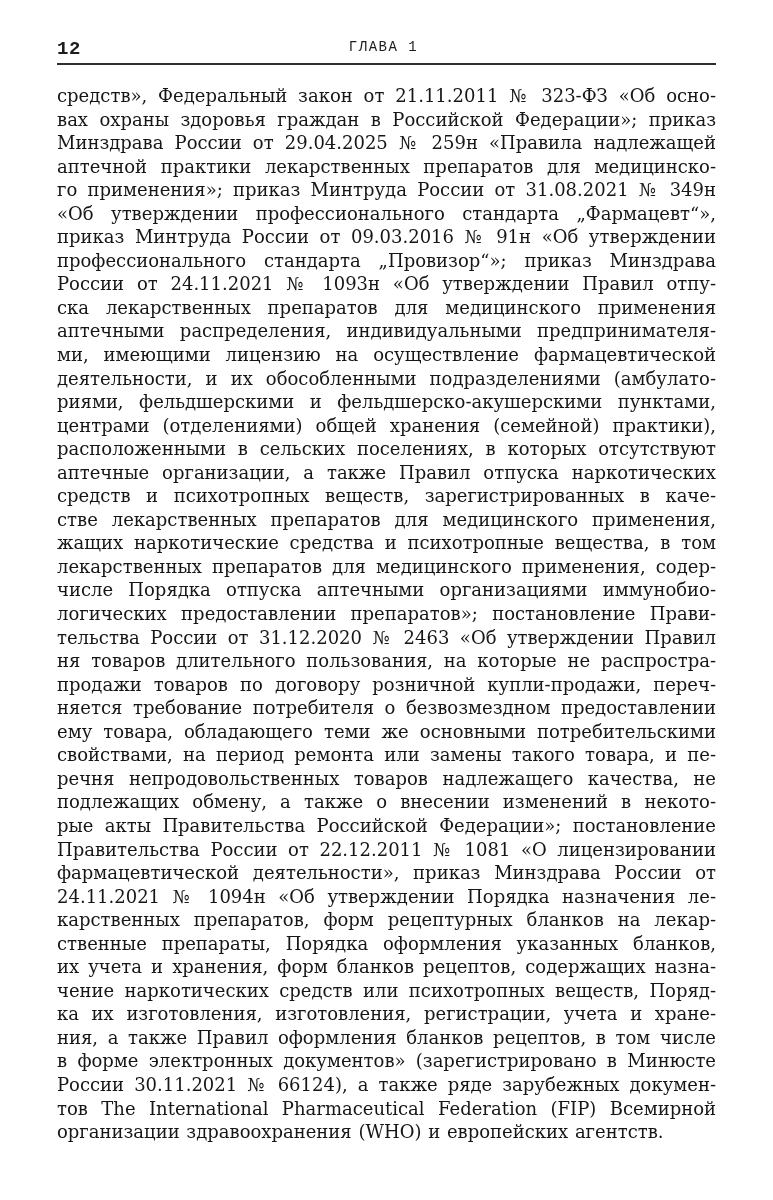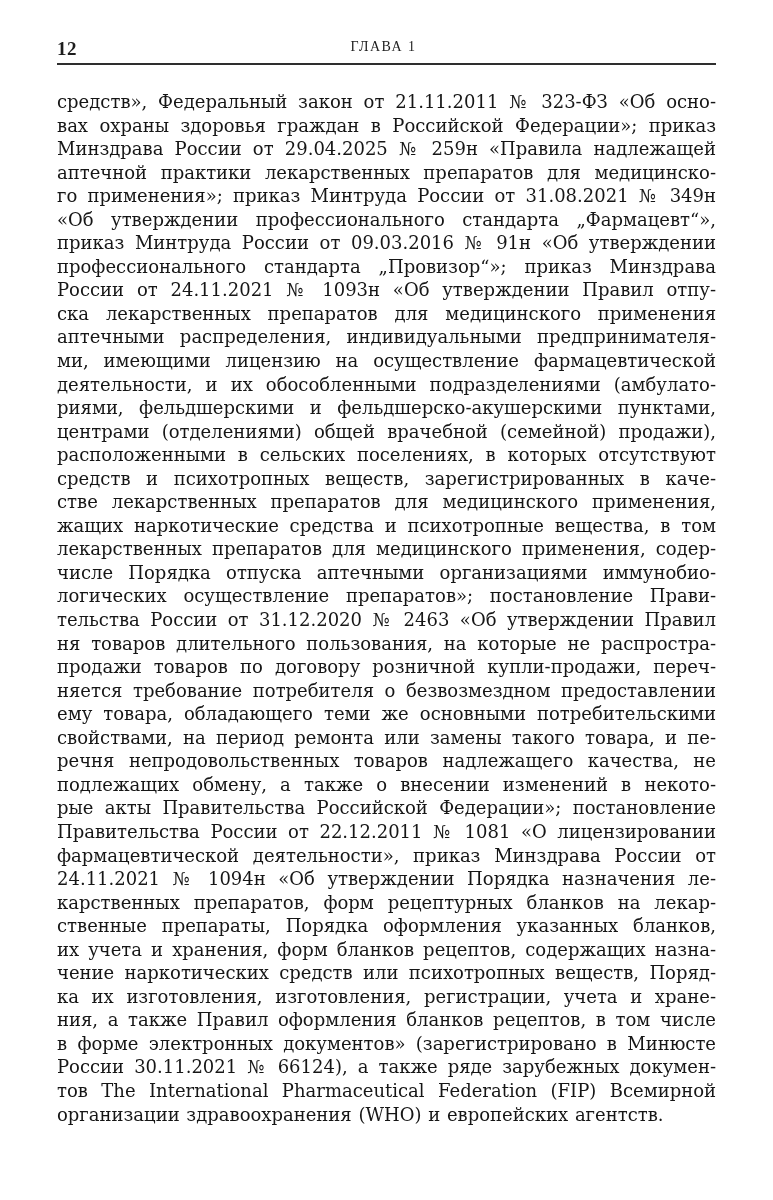--- a/index.html
+++ b/index.html
@@ -13,40 +13,40 @@
     position:relative;
     width:773px;height:1200px;
     margin:0 auto;
     background:var(--bg);
     overflow:hidden;
   }
   .header{
     position:absolute;
     left:57px;right:63px;top:38px;
     height:24px;
-    font-family:Liberation Serif, serif;
+    font-family:Liberation Mono, monospace;
     color:#1d1d1d;
   }
   .pagenum{
     position:absolute;left:0;top:0;
     font-size:19px;font-weight:bold;letter-spacing:.5px;
   }
   .chapter{
     position:absolute;left:0;right:0;top:1px;
     text-align:center;
     font-size:14px;font-weight:400;letter-spacing:1.5px;
   }
   .rule{
     position:absolute;
     left:57px;right:57px;top:63px;
     height:2px;background:var(--rule);
   }
   .body-text{
     position:absolute;
-    left:57px;right:57px;top:90px;
+    left:57px;right:57px;top:84px;
     color:var(--text);
   }
   .line{
     font-size:18px;
     line-height:23.55px;
     text-align:justify;
     text-align-last:justify;
     white-space:normal;
     word-spacing:1px;
   }
@@ -71,28 +71,29 @@
       <div class="line">го применения»; приказ Минтруда России от 31.08.2021 № 349н</div>
       <div class="line">«Об утверждении профессионального стандарта „Фармацевт“»,</div>
       <div class="line">приказ Минтруда России от 09.03.2016 № 91н «Об утверждении</div>
       <div class="line">профессионального стандарта „Провизор“»; приказ Минздрава</div>
       <div class="line">России от 24.11.2021 № 1093н «Об утверждении Правил отпу-</div>
       <div class="line">ска лекарственных препаратов для медицинского применения</div>
       <div class="line">аптечными распределения, индивидуальными предпринимателя-</div>
       <div class="line">ми, имеющими лицензию на осуществление фармацевтической</div>
       <div class="line">деятельности, и их обособленными подразделениями (амбулато-</div>
       <div class="line">риями, фельдшерскими и фельдшерско-акушерскими пунктами,</div>
-      <div class="line">центрами (отделениями) общей врачебной (семейной) продажи),</div>
+      <div class="line">центрами (отделениями) общей хранения (семейной) практики),</div>
       <div class="line">расположенными в сельских поселениях, в которых отсутствуют</div>
+      <div class="line">аптечные организации, а также Правил отпуска наркотических</div>
       <div class="line">средств и психотропных веществ, зарегистрированных в каче-</div>
       <div class="line">стве лекарственных препаратов для медицинского применения,</div>
       <div class="line">жащих наркотические средства и психотропные вещества, в том</div>
       <div class="line">лекарственных препаратов для медицинского применения, содер-</div>
       <div class="line">числе Порядка отпуска аптечными организациями иммунобио-</div>
-      <div class="line">логических осуществление препаратов»; постановление Прави-</div>
+      <div class="line">логических предоставлении препаратов»; постановление Прави-</div>
       <div class="line">тельства России от 31.12.2020 № 2463 «Об утверждении Правил</div>
       <div class="line">ня товаров длительного пользования, на которые не распростра-</div>
       <div class="line">продажи товаров по договору розничной купли-продажи, переч-</div>
       <div class="line">няется требование потребителя о безвозмездном предоставлении</div>
       <div class="line">ему товара, обладающего теми же основными потребительскими</div>
       <div class="line">свойствами, на период ремонта или замены такого товара, и пе-</div>
       <div class="line">речня непродовольственных товаров надлежащего качества, не</div>
       <div class="line">подлежащих обмену, а также о внесении изменений в некото-</div>
       <div class="line">рые акты Правительства Российской Федерации»; постановление</div>
       <div class="line">Правительства России от 22.12.2011 № 1081 «О лицензировании</div>

